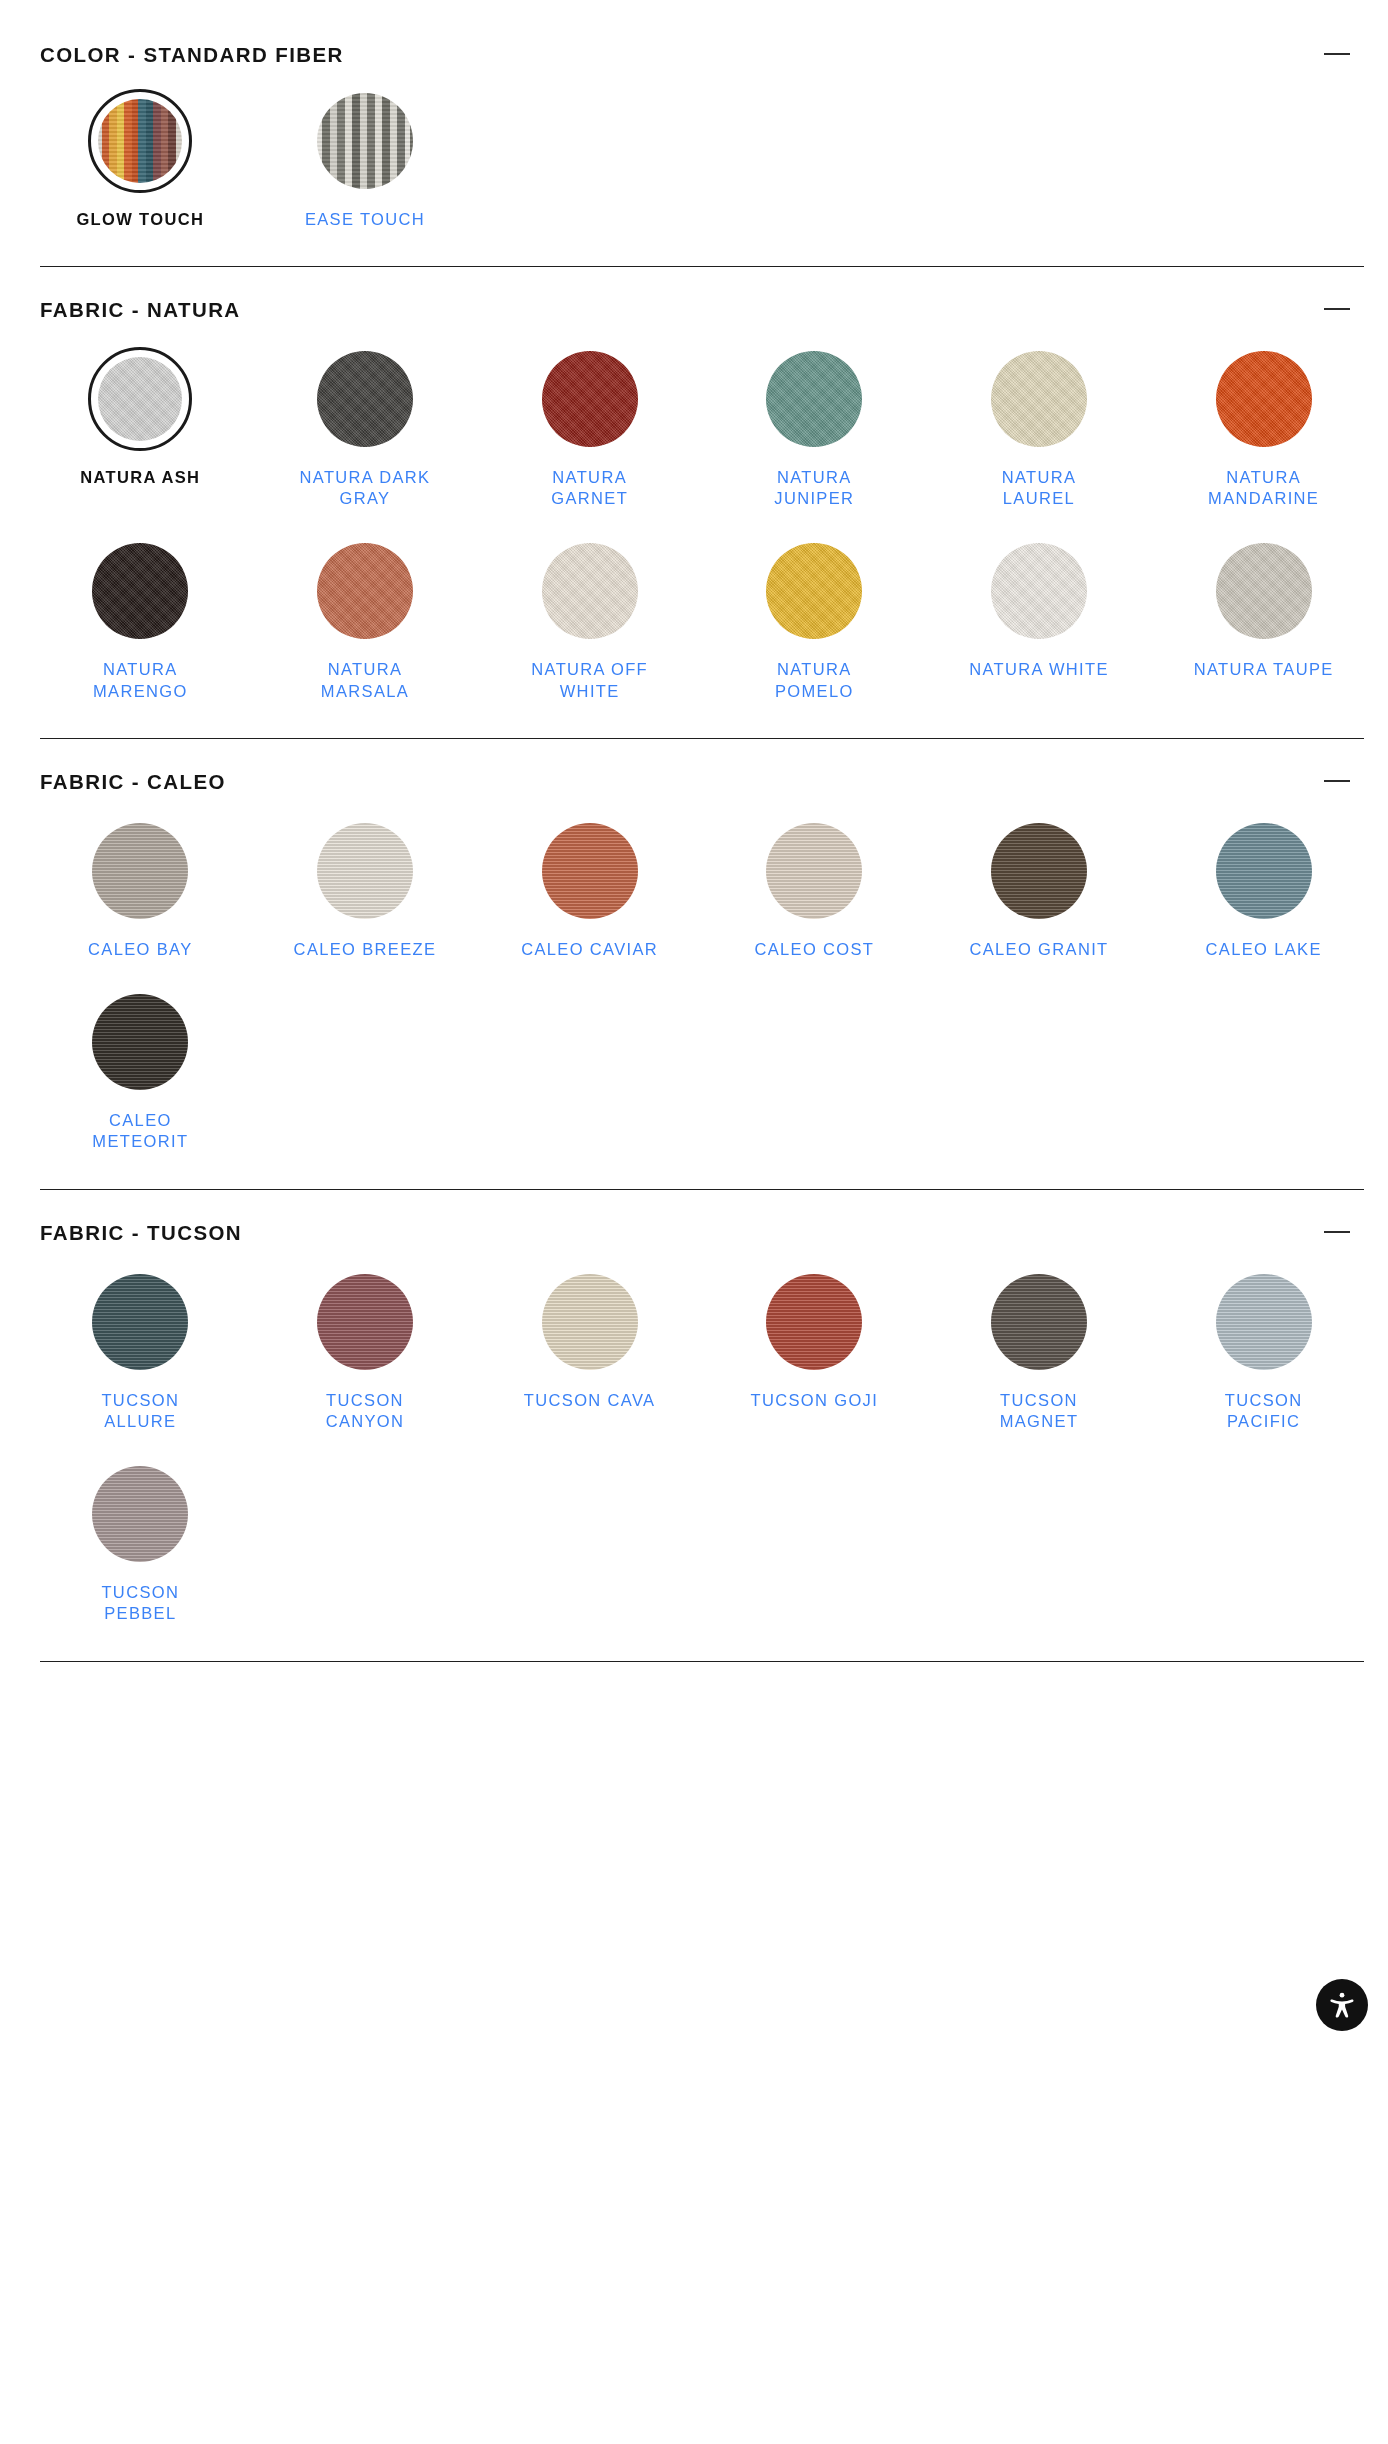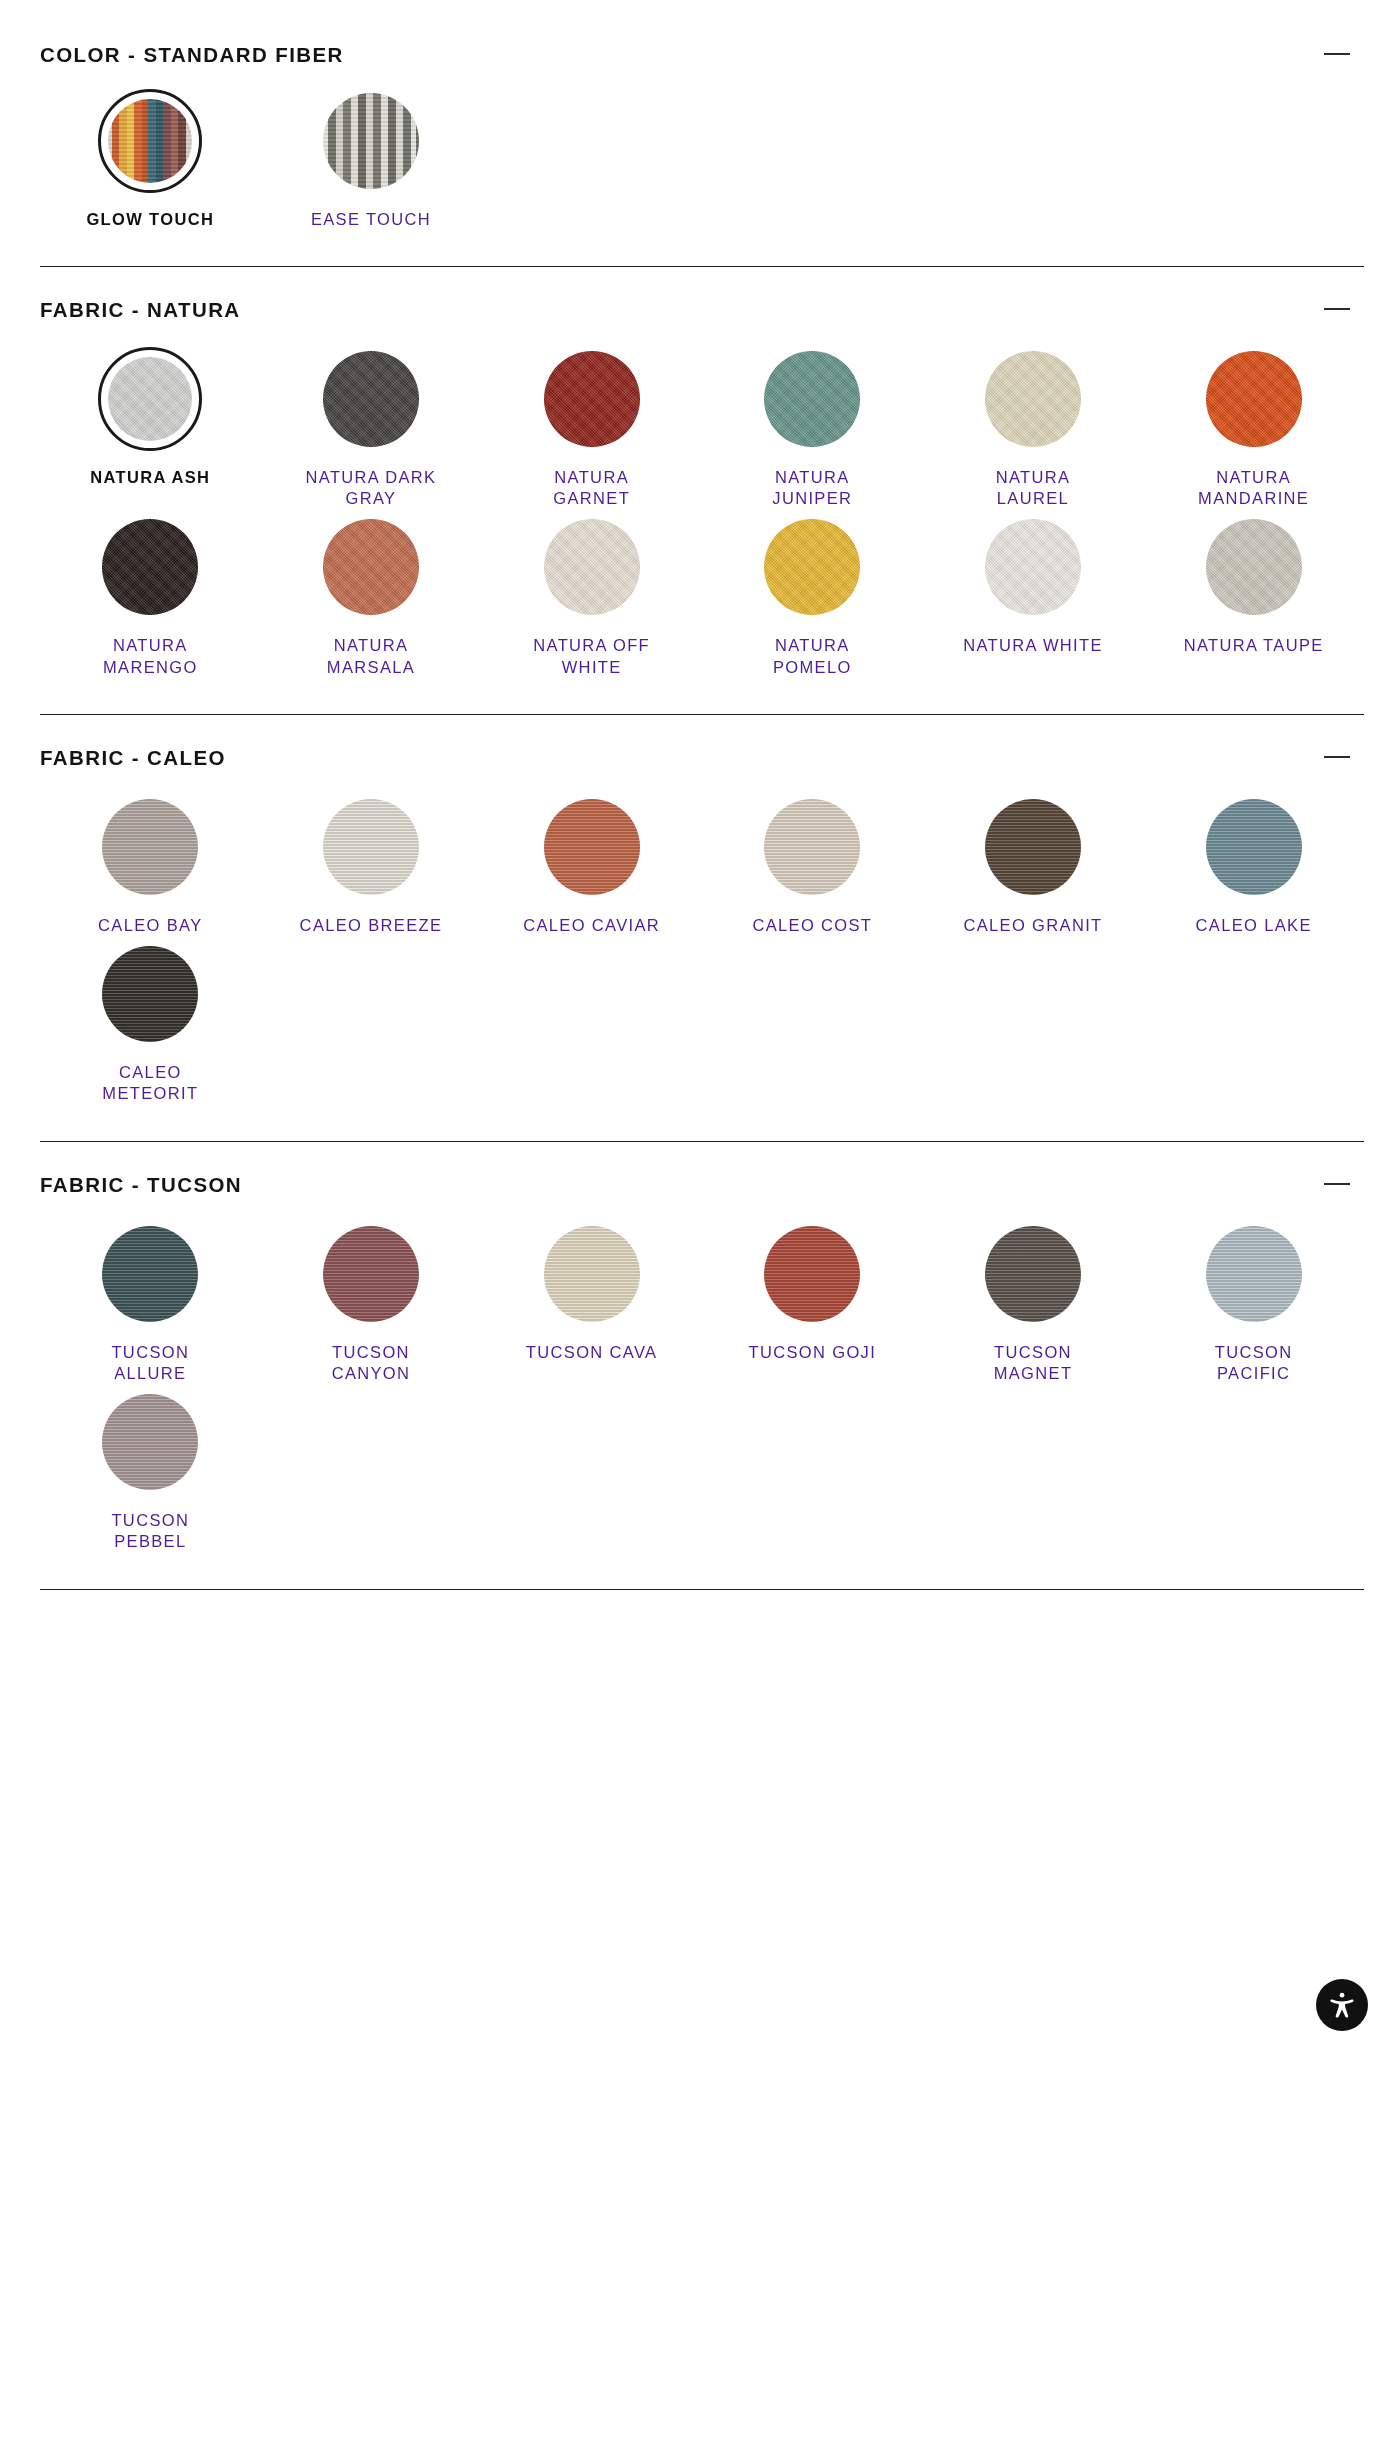--- a/index.html
+++ b/index.html
@@ -50,20 +50,21 @@
     background: #2b2b2b;
   }
 
   
   .swatch-grid {
     display: grid;
     grid-template-columns: repeat(6, 1fr);
     column-gap: 0px;
     row-gap: 0px;
     padding-top: 26px;
+    gap: 24px;
   }
   .swatch-cell {
     display: flex;
     flex-direction: column;
     align-items: center;
     cursor: pointer;
     padding-bottom: 6px;
   }
   .swatch-ring {
     width: 104px;
@@ -109,21 +110,21 @@
     background-image:
       repeating-linear-gradient(0deg, rgba(255,255,255,.22) 0 1px, rgba(0,0,0,.14) 1px 3px);
     opacity: .85;
   }
   .swatch-label {
     margin-top: 16px;
     font-size: 16.5px;
     letter-spacing: 1.35px;
     line-height: 1.28;
     text-align: center;
-    color: #4c1d95;
+    color: #3b82f6;
     max-width: 150px;
     font-family: "Liberation Sans", sans-serif;
   }
   .swatch-label.selected {
     font-weight: bold;
     color: #111;
   }
 
   
   .fiber-grid {

